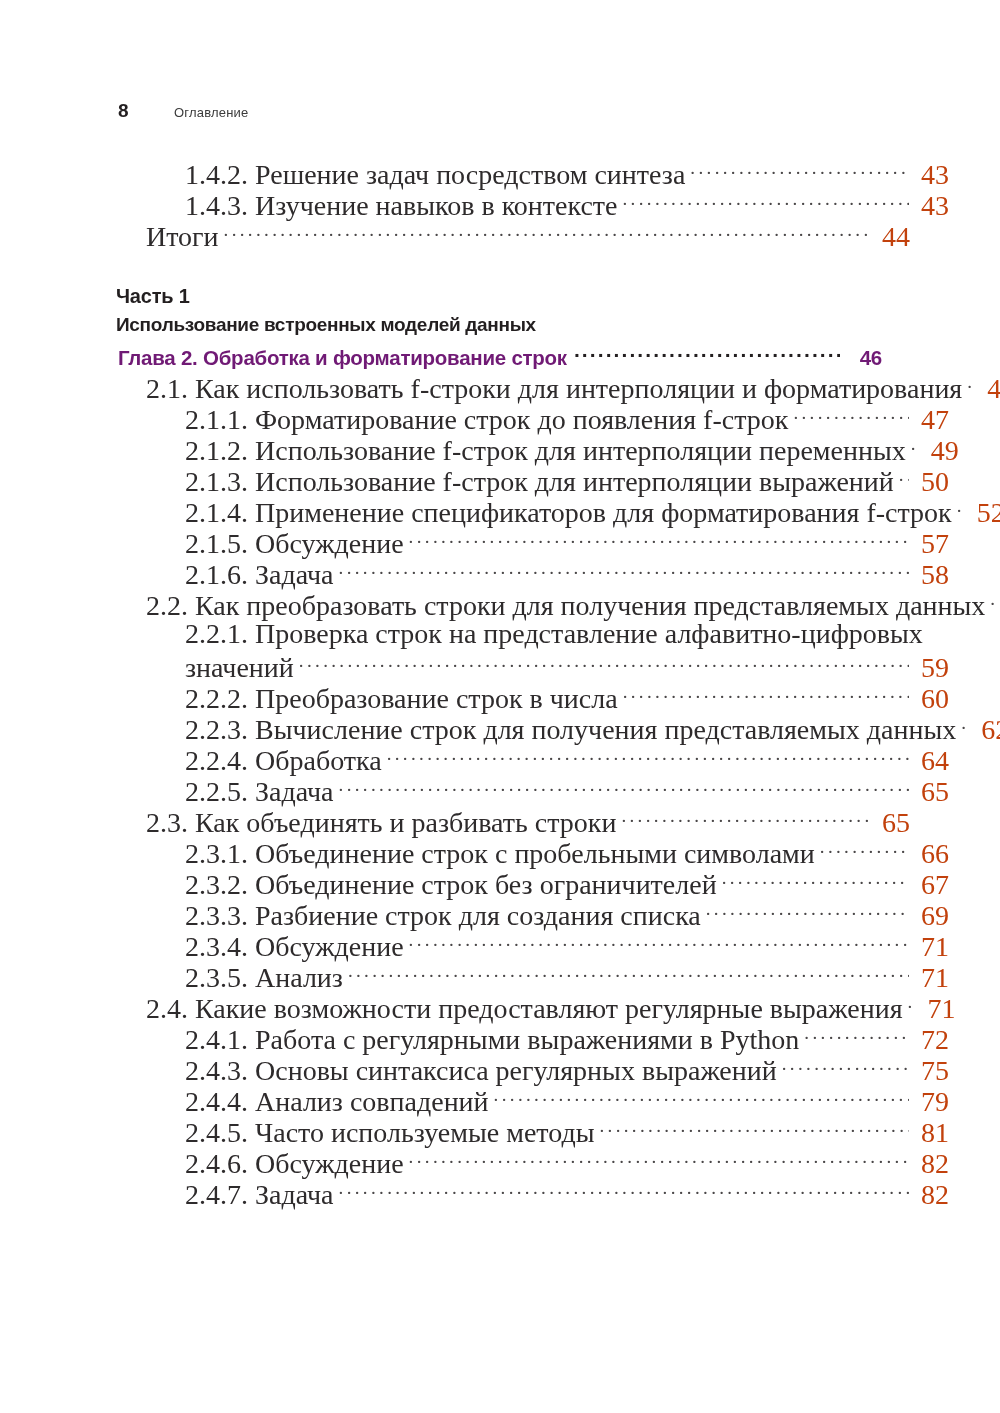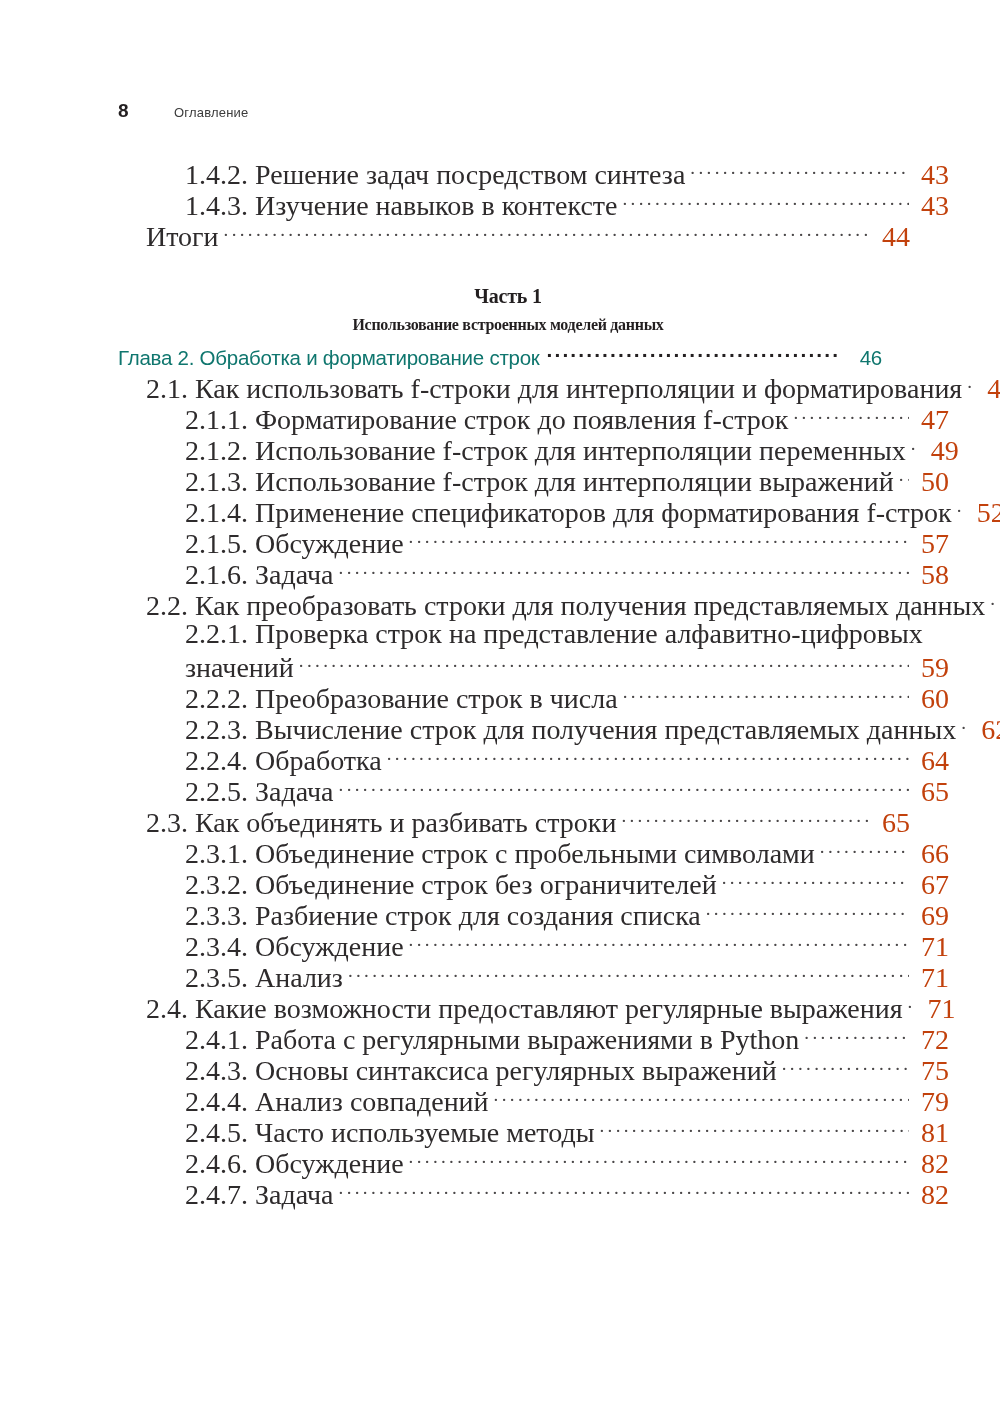--- a/index.html
+++ b/index.html
@@ -104,51 +104,51 @@
     height: 31px;
     align-items: flex-end;
   }
   .toc-row.wrap-cont .label {
     padding-right: 5px;
   }
 
   
   .part-block {
     position: absolute;
-    left: 126px;
+    left: 116px;
     width: 764px;
-    text-align: center;
-    font-family: Liberation Serif, serif;
+    text-align: left;
+    font-family: Liberation Sans, sans-serif;
     color: #231f20;
   }
   .part-number {
     font-size: 20px;
     font-weight: bold;
     line-height: 28px;
     letter-spacing: -0.2px;
   }
   .part-title {
-    font-size: 16px;
+    font-size: 19px;
     font-weight: bold;
     line-height: 30px;
     letter-spacing: -0.3px;
   }
 
   
   .chapter-row {
     position: absolute;
     left: 118px;
     width: 764px;
     display: flex;
     align-items: baseline;
     font-family: "Liberation Sans", "DejaVu Sans", sans-serif;
-    font-weight: normal;
+    font-weight: bold;
     font-size: 20.5px;
     line-height: 28px;
-    color: #0f766e;
+    color: #701a75;
     white-space: nowrap;
     letter-spacing: -0.25px;
   }
   .chapter-row .label {
     flex: 0 0 auto;
     padding-right: 7px;
   }
   .chapter-row .leader {
     flex: 1 1 auto;
     overflow: hidden;

